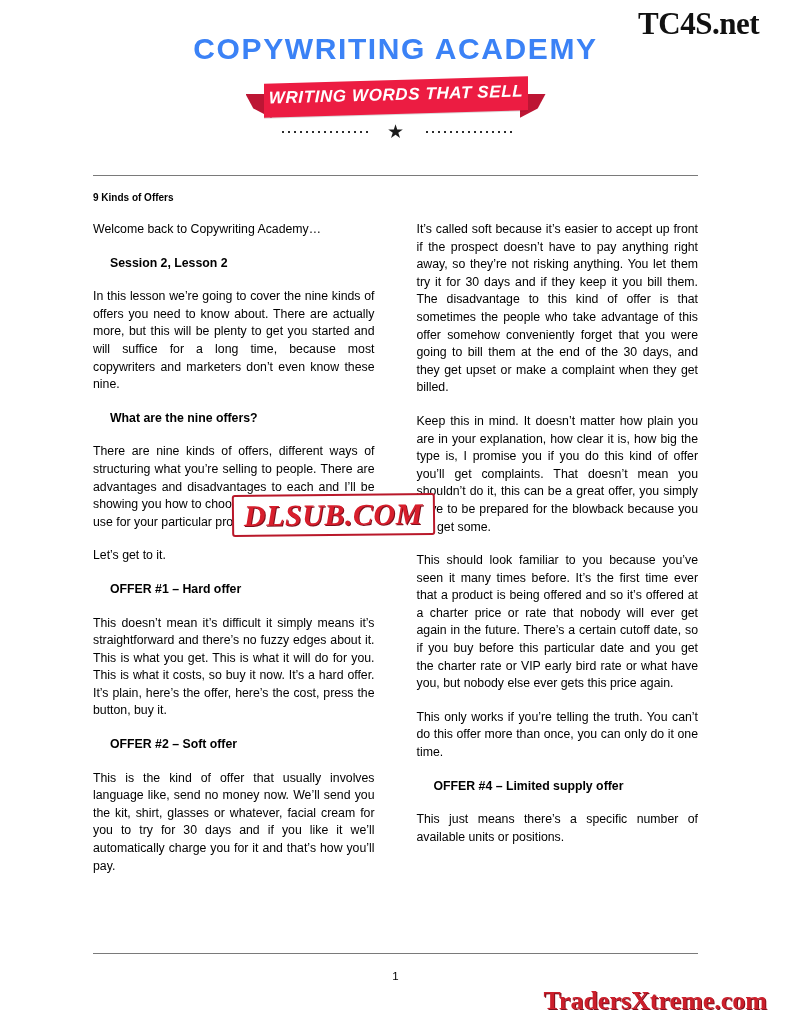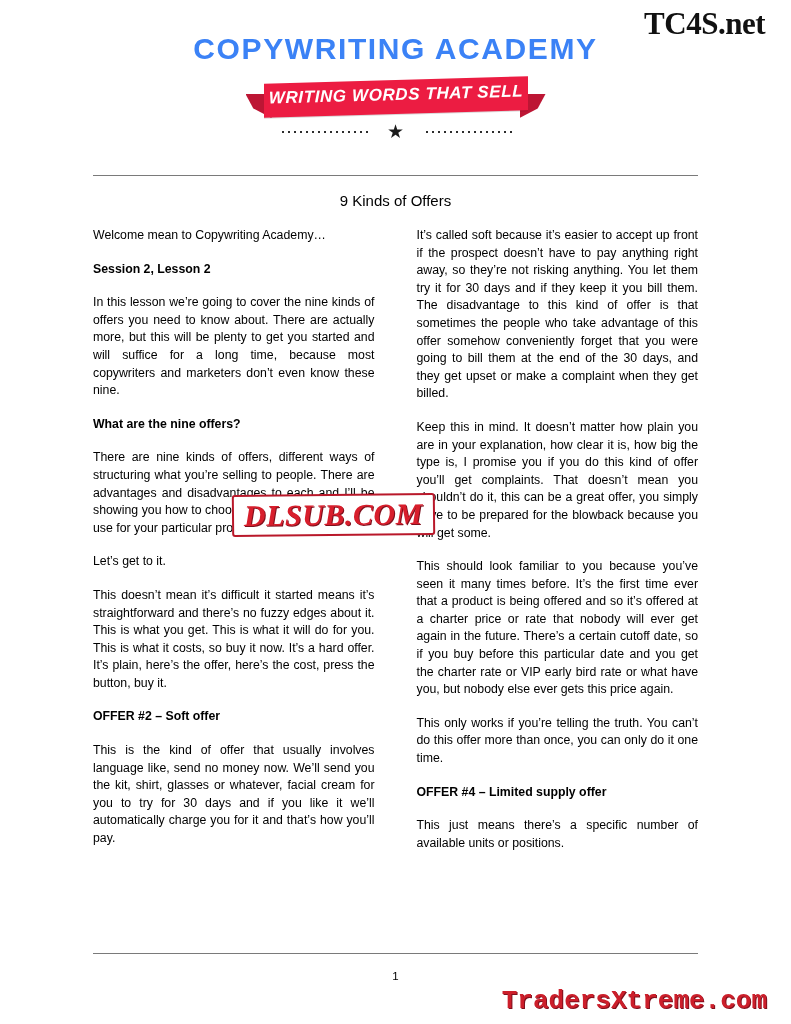--- a/index.html
+++ b/index.html
@@ -25,21 +25,21 @@
 
   
   .header {
     position: relative;
     height: 168px;
   }
 
   .brand-watermark {
     position: absolute;
     top: 6px;
-    right: 26px;
+    right: 32px;
     font-family: "Liberation Serif", serif;
     font-weight: bold;
     font-size: 31px;
     letter-spacing: -0.5px;
     color: #111111;
   }
 
   .logo-block {
     position: absolute;
     left: 0;
@@ -143,23 +143,22 @@
   
   .doc {
     position: absolute;
     left: 93px;
     right: 93px;
     top: 192px;
     bottom: 78px;
   }
 
   .doc-title {
-    text-align: center;
-    font-weight: normal;
-    font-size: 15px;
+    font-weight: bold;
+    font-size: 10px;
     margin: 0 0 18px 0;
   }
 
   .cols {
     display: flex;
     gap: 42px;
   }
   .col {
     width: calc(50% - 21px);
   }
@@ -167,20 +166,21 @@
   p.body {
     font-size: 12.3px;
     line-height: 17.6px;
     text-align: justify;
     margin: 0 0 16px 0;
     hyphens: none;
   }
   p.bold {
     font-weight: bold;
     text-align: left;
+    margin-left: 17px;
   }
 
   
   .dlsub {
     position: absolute;
     left: 232px;
     top: 494px;
     font-family: "Liberation Serif", serif;
     font-weight: bold;
     font-style: italic;
@@ -202,21 +202,21 @@
     right: 0;
     bottom: 42px;
     text-align: center;
     font-size: 11.5px;
   }
 
   .footer-brand {
     position: absolute;
     right: 24px;
     bottom: 8px;
-    font-family: Liberation Mono, monospace;
+    font-family: Liberation Serif, serif;
     font-weight: bold;
     font-size: 26px;
     color: #cc1f2b;
     text-shadow: 1px 1px 0 #7e0f1c;
   }
 </style>
 </head>
 <body>
 
 <div class="page">
@@ -240,27 +240,28 @@
     </div>
   </div>
 
   <div class="rule-top"></div>
 
   <div class="doc">
     <h1 class="doc-title">9 Kinds of Offers</h1>
 
     <div class="cols">
       <div class="col">
-        <p class="body">Welcome mean to Copywriting Academy…</p>
+        <p class="body">Welcome back to Copywriting Academy…</p>
         <p class="body bold">Session 2, Lesson 2</p>
         <p class="body">In this lesson we’re going to cover the nine kinds of offers you need to know about. There are actually more, but this will be plenty to get you started and will suffice for a long time, because most copywriters and marketers don’t even know these nine.</p>
         <p class="body bold">What are the nine offers?</p>
         <p class="body">There are nine kinds of offers, different ways of structuring what you’re selling to people. There are advantages and disadvantages to each and I’ll be showing you how to choose which offer you want to use for your particular product or service.</p>
         <p class="body">Let’s get to it.</p>
-        <p class="body">This doesn’t mean it’s difficult it started means it’s straightforward and there’s no fuzzy edges about it. This is what you get. This is what it will do for you. This is what it costs, so buy it now. It’s a hard offer. It’s plain, here’s the offer, here’s the cost, press the button, buy it.</p>
+        <p class="body bold">OFFER #1 – Hard offer</p>
+        <p class="body">This doesn’t mean it’s difficult it simply means it’s straightforward and there’s no fuzzy edges about it. This is what you get. This is what it will do for you. This is what it costs, so buy it now. It’s a hard offer. It’s plain, here’s the offer, here’s the cost, press the button, buy it.</p>
         <p class="body bold">OFFER #2 – Soft offer</p>
         <p class="body">This is the kind of offer that usually involves language like, send no money now. We’ll send you the kit, shirt, glasses or whatever, facial cream for you to try for 30 days and if you like it we’ll automatically charge you for it and that’s how you’ll pay.</p>
       </div>
 
       <div class="col">
         <p class="body">It’s called soft because it’s easier to accept up front if the prospect doesn’t have to pay anything right away, so they’re not risking anything. You let them try it for 30 days and if they keep it you bill them. The disadvantage to this kind of offer is that sometimes the people who take advantage of this offer somehow conveniently forget that you were going to bill them at the end of the 30 days, and they get upset or make a complaint when they get billed.</p>
         <p class="body">Keep this in mind. It doesn’t matter how plain you are in your explanation, how clear it is, how big the type is, I promise you if you do this kind of offer you’ll get complaints. That doesn’t mean you shouldn’t do it, this can be a great offer, you simply have to be prepared for the blowback because you will get some.</p>
         <p class="body">This should look familiar to you because you’ve seen it many times before. It’s the first time ever that a product is being offered and so it’s offered at a charter price or rate that nobody will ever get again in the future. There’s a certain cutoff date, so if you buy before this particular date and you get the charter rate or VIP early bird rate or what have you, but nobody else ever gets this price again.</p>
         <p class="body">This only works if you’re telling the truth. You can’t do this offer more than once, you can only do it one time.</p>
         <p class="body bold">OFFER #4 – Limited supply offer</p>

